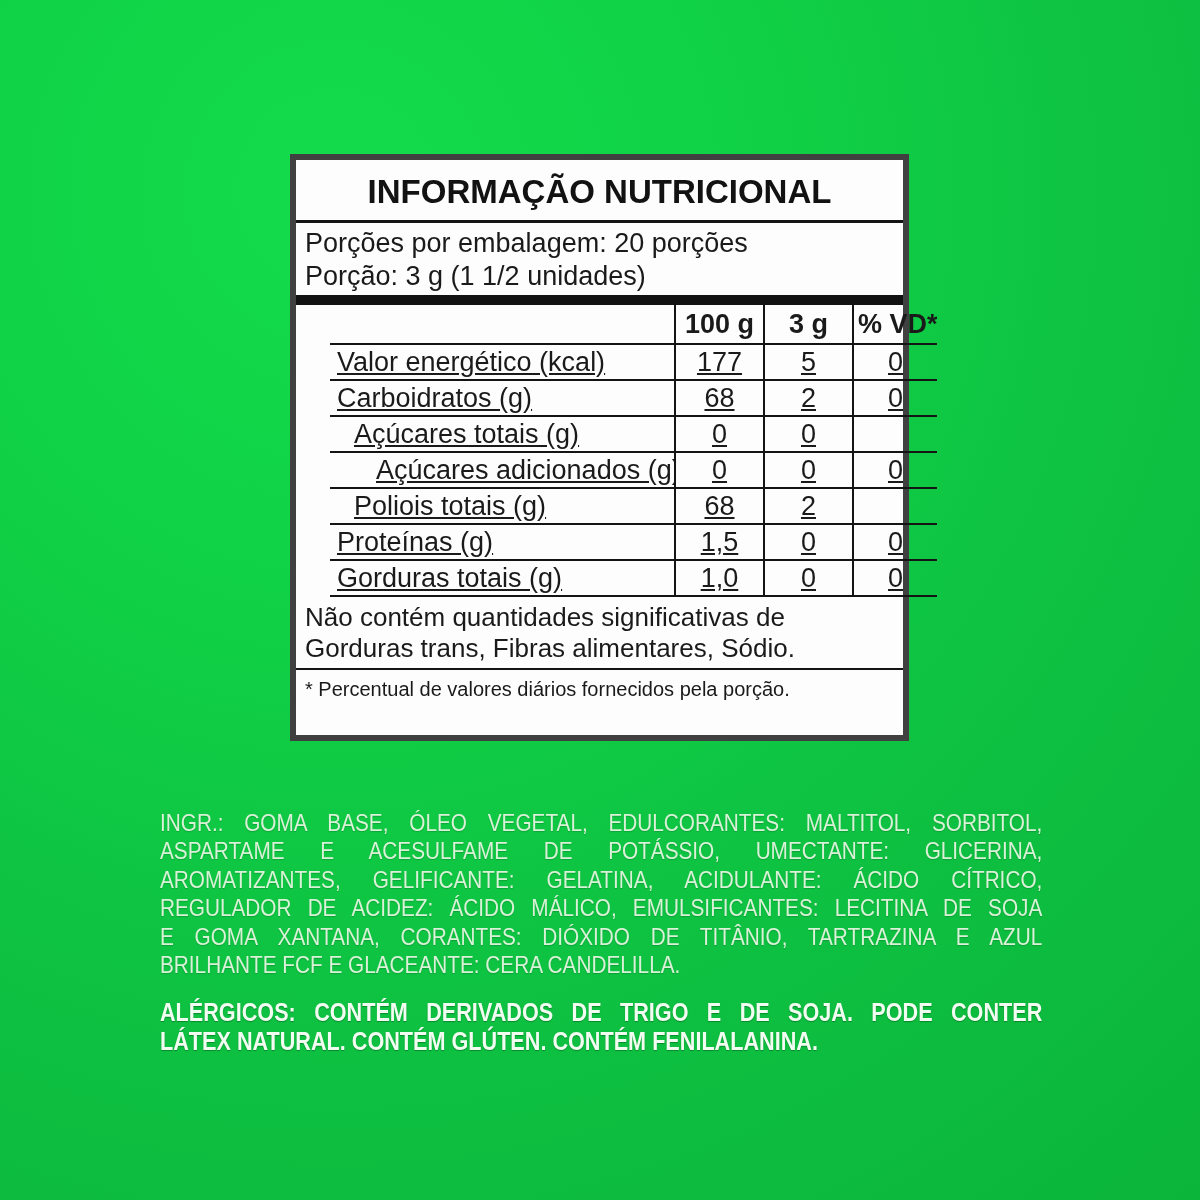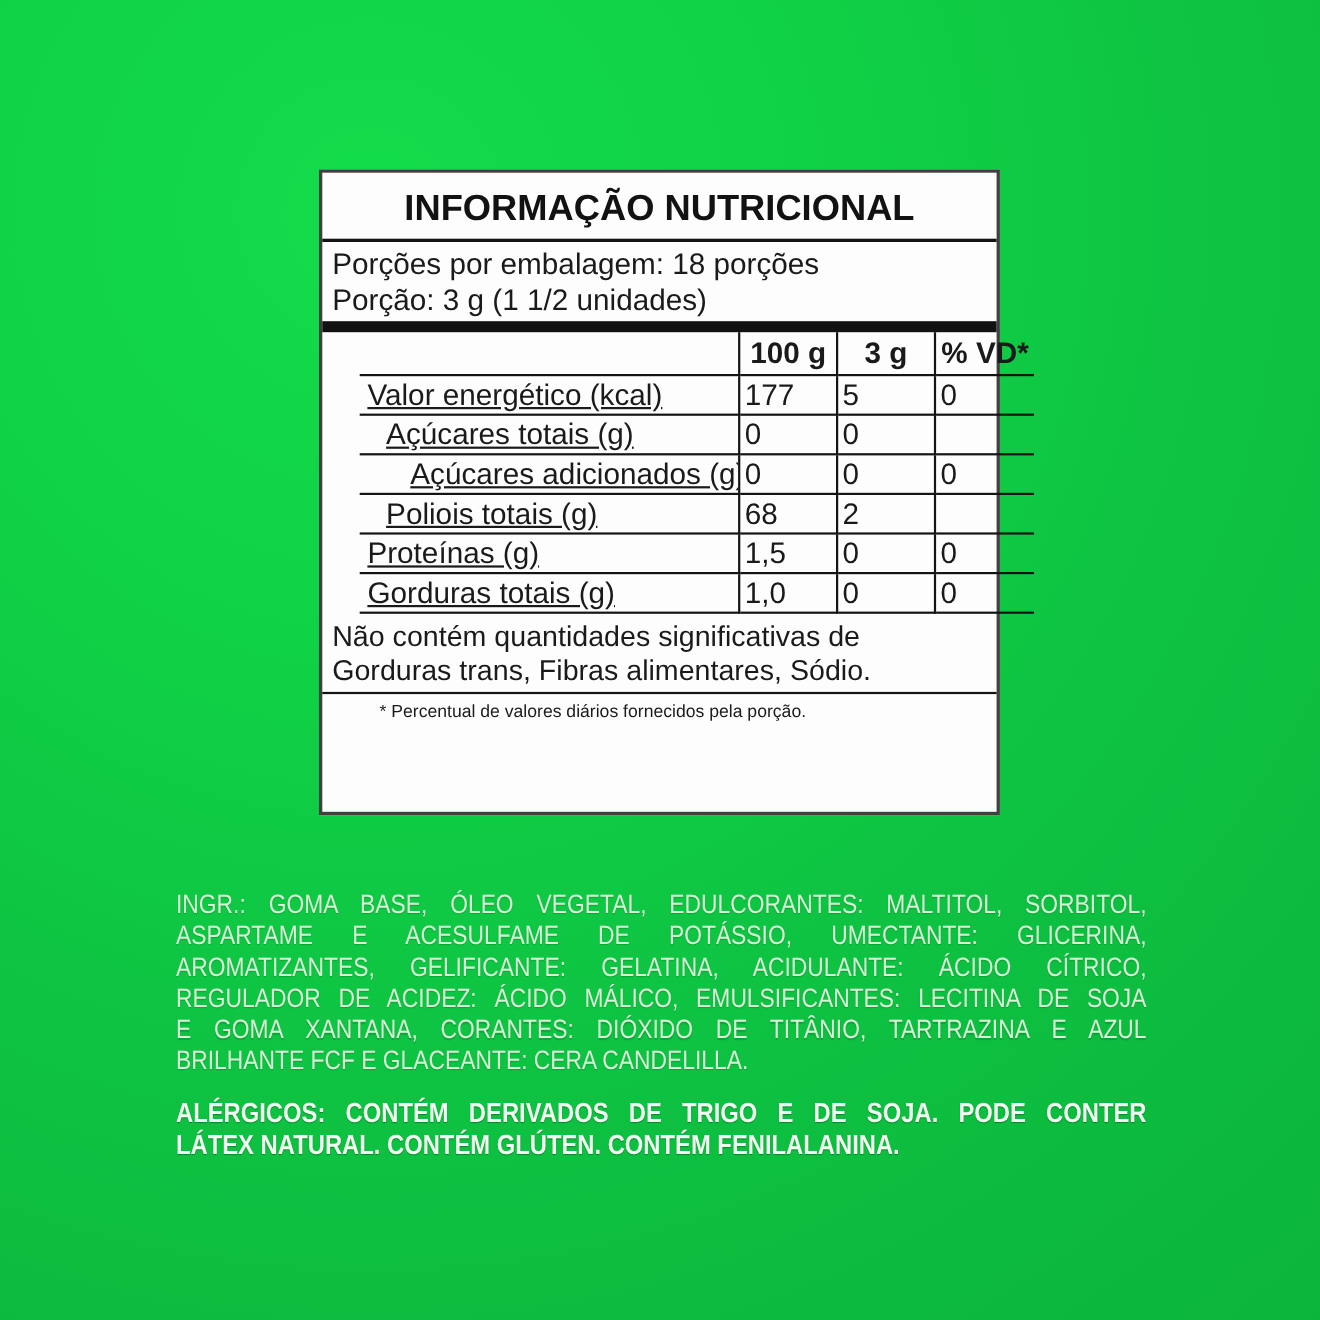--- a/index.html
+++ b/index.html
@@ -10,21 +10,21 @@
     background: radial-gradient(circle at 28% 16%, #13dc4b 0%, #10d246 30%, #0ec242 60%, #0bb53a 100%);
     overflow: hidden;
   }
 
   
   .panel {
     position: absolute;
     left: 290px; top: 154px;
     width: 619px; height: 587px;
     background: #fdfdfd;
-    border: 3px solid #404040;
+    border: 6px solid #404040;
     color: #151515;
   }
   .panel-title {
     padding-top: 13px;
     text-align: center;
     font-weight: bold;
     font-size: 33px;
     letter-spacing: 0px;
     color: #121212;
   }
@@ -55,38 +55,37 @@
     font-size: 27px;
     color: #1a1a1a;
     height: 36px;
     padding: 1px 4px;
     overflow: hidden;
     white-space: nowrap;
   }
   table.nt td:first-child { border-left: none; text-decoration: underline; }
   table.nt td:last-child  { border-right: none; }
   table.nt tr.hdr td { border-top: none; font-weight: bold; text-align: center; height: 39px; }
-  table.nt td.val { text-align: left; }
+  table.nt td.val { text-align: center; text-decoration: underline; }
   table.nt td.ind0 { padding-left: 7px; }
   table.nt td.ind1 { padding-left: 24px; border-radius: 18px; }
   table.nt td.ind2 { padding-left: 46px; }
   table.nt tr.last td { border-bottom: 3px solid #141414; }
 
   .nt-note {
     padding: 5px 10px 4px 9px;
     font-size: 26px;
     line-height: 31px;
     color: #1a1a1a;
   }
   .note-rule { height: 0; border-top: 2px solid #141414; }
   .nt-footnote {
     padding: 8px 8px 6px 9px;
-    font-size: 16px;
-    color: #1a1a1a;
-    margin-left: 43px;
+    font-size: 20px;
+    color: #1a1a1a;
   }
 
   
   .para {
     position: absolute;
     left: 160px;
     width: 1020px;
     transform: scaleX(0.865);
     transform-origin: 0 0;
     text-transform: uppercase;
@@ -118,21 +117,21 @@
     text-shadow: 0 1px 1px rgba(0, 70, 20, 0.45);
   }
 </style>
 </head>
 <body>
 
 <div class="panel">
   <div class="panel-title">INFORMAÇÃO NUTRICIONAL</div>
   <div class="title-rule"></div>
   <div class="servings">
-    <div>Porções por embalagem: 18 porções</div>
+    <div>Porções por embalagem: 20 porções</div>
     <div>Porção: 3 g (1 1/2 unidades)</div>
   </div>
   <div class="thick-bar"></div>
 
   <table class="nt">
     <colgroup>
         <col class="c0">
         <col class="c1">
         <col class="c2">
         <col class="c3">
@@ -144,20 +143,26 @@
       <td>3 g</td>
       <td>% VD*</td>
     </tr>
     <tr>
       <td class="ind0">Valor energético (kcal)</td>
       <td class="val">177</td>
       <td class="val">5</td>
       <td class="val">0</td>
     </tr>
     <tr>
+      <td class="ind0">Carboidratos (g)</td>
+      <td class="val">68</td>
+      <td class="val">2</td>
+      <td class="val">0</td>
+    </tr>
+    <tr>
       <td class="ind1">Açúcares totais (g)</td>
       <td class="val">0</td>
       <td class="val">0</td>
       <td class="val"></td>
     </tr>
     <tr>
       <td class="ind2">Açúcares adicionados (g)</td>
       <td class="val">0</td>
       <td class="val">0</td>
       <td class="val">0</td>

